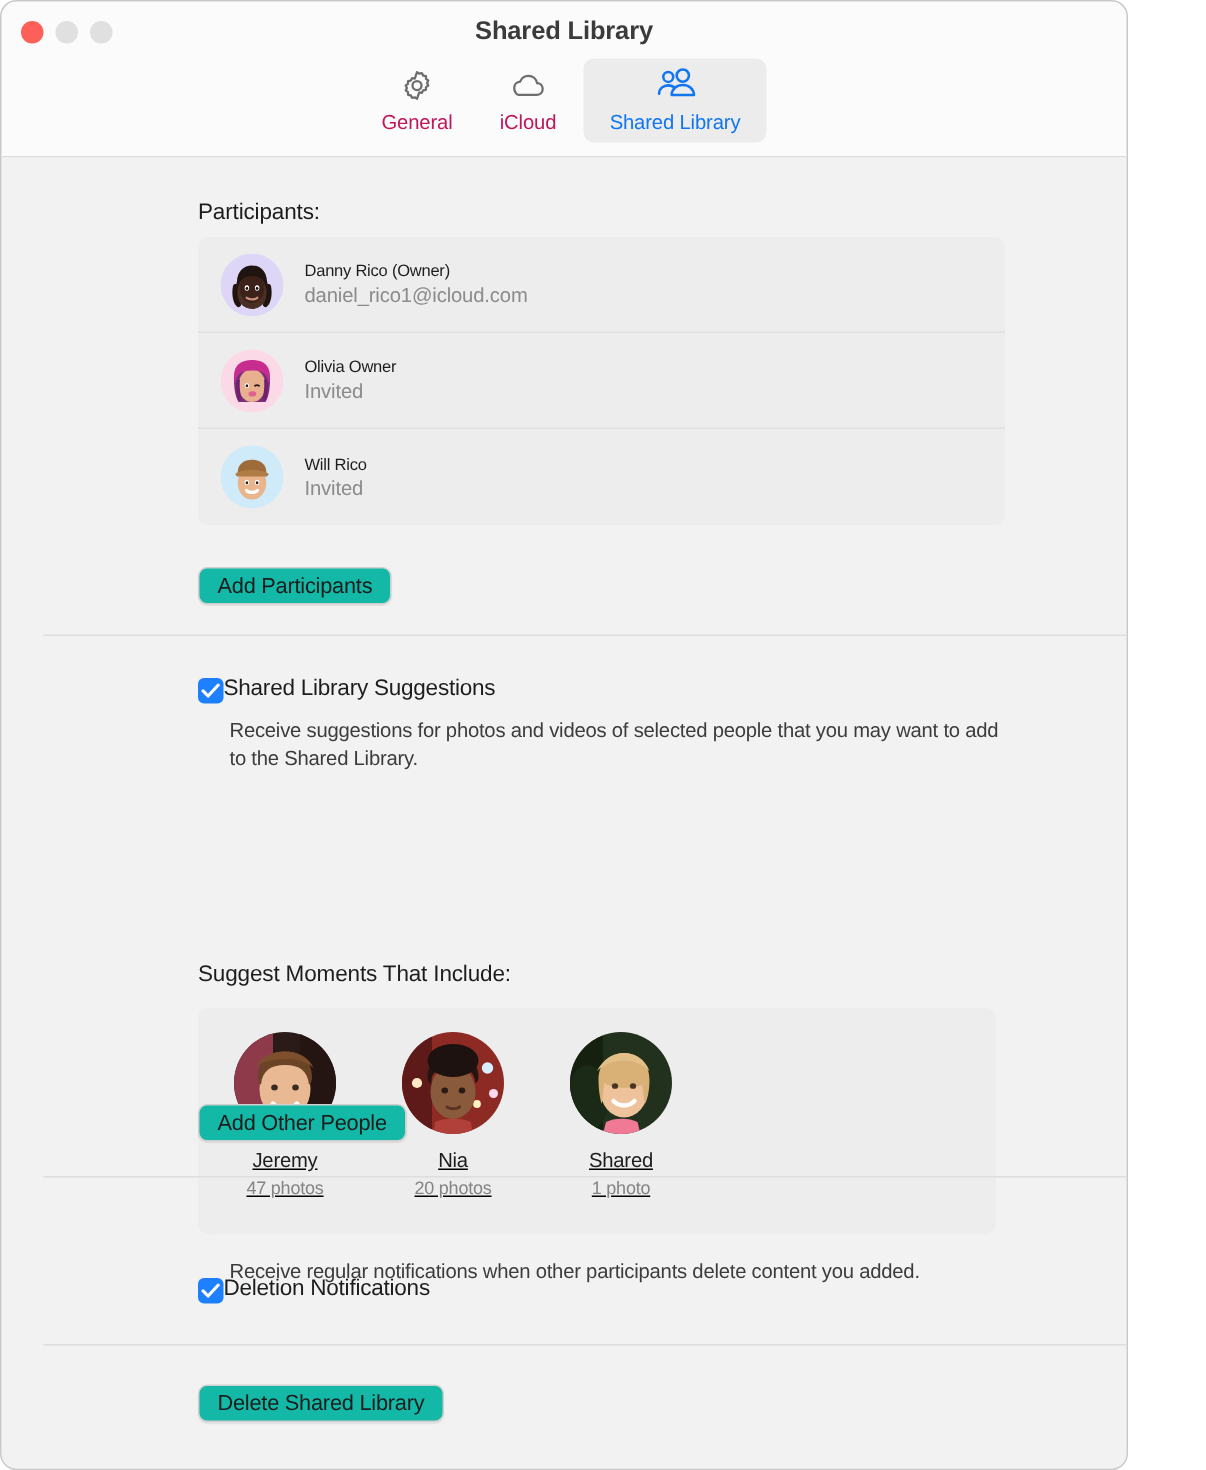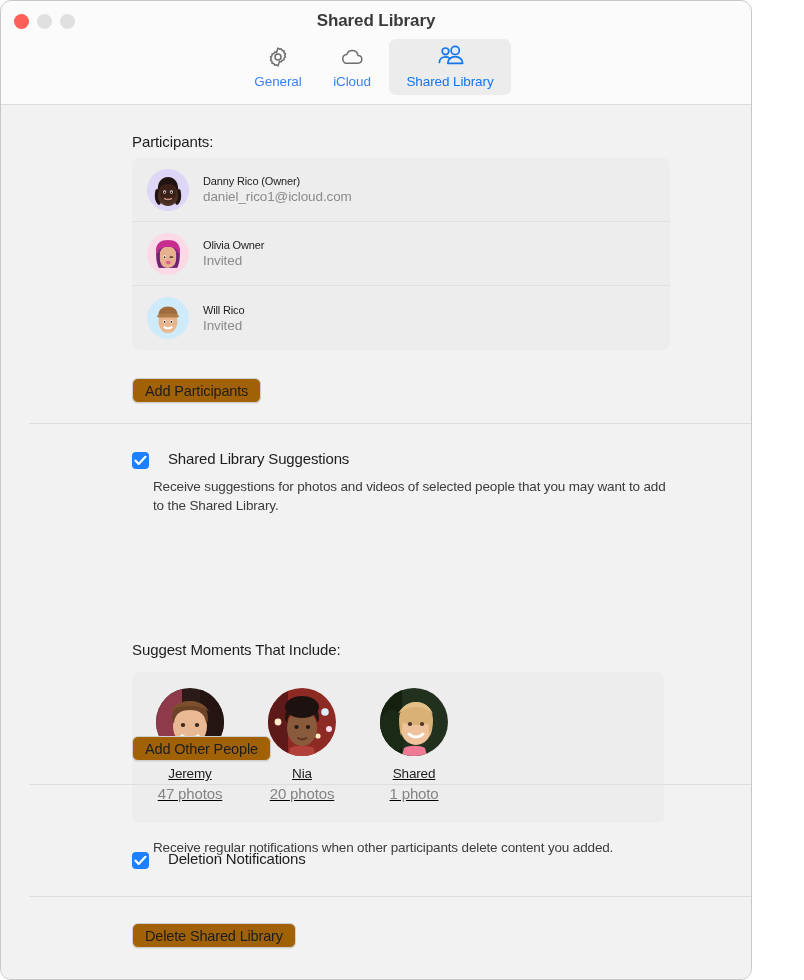--- a/index.html
+++ b/index.html
@@ -71,21 +71,21 @@
     gap: 0px;
   }
   .tab {
     width: 74px;
     padding: 6px 0 6px 0;
     display: flex;
     flex-direction: column;
     align-items: center;
     gap: 5px;
     border-radius: 7px;
-    color: #3b82f6;
+    color: #be185d;
     cursor: default;
   }
   .tab .tab-label {
     font-size: 13.5px;
     letter-spacing: -0.1px;
     white-space: nowrap;
   }
   .tab.wide { width: 122px; }
   .tab.selected {
     background: #ececec;
@@ -159,37 +159,37 @@
   }
 
   
   .push-button {
     position: absolute;
     display: inline-flex;
     align-items: center;
     justify-content: center;
     height: 25px;
     padding: 0 12px;
-    background: #a16207;
+    background: #14b8a6;
     border: 1px solid #cfcfcf;
     border-radius: 6px;
     box-shadow: 0 1px 1px rgba(0,0,0,0.07);
     font-size: 14.5px;
     color: #1d1d1d;
     letter-spacing: -0.15px;
     cursor: default;
     white-space: nowrap;
   }
 
   
   .check-row {
     position: absolute;
     display: flex;
     align-items: flex-start;
-    gap: 19px;
+    gap: 0;
   }
   .checkbox {
     width: 17px;
     height: 17px;
     border-radius: 4px;
     background: #1f80ff;
     flex: none;
     position: relative;
     margin-top: 2px;
   }
@@ -243,21 +243,21 @@
   .person-photo svg { display:block; width:100%; height:100%; }
   .person-name {
     margin-top: 10px;
     font-size: 13.5px;
     color: #1d1d1d;
     letter-spacing: -0.15px;
     white-space: nowrap;
   }
   .person-count {
     margin-top: 4px;
-    font-size: 15px;
+    font-size: 12px;
     color: #848484;
     letter-spacing: -0.15px;
     white-space: nowrap;
   }
 </style>
 </head>
 <body>
 
 <div id="window">
 

